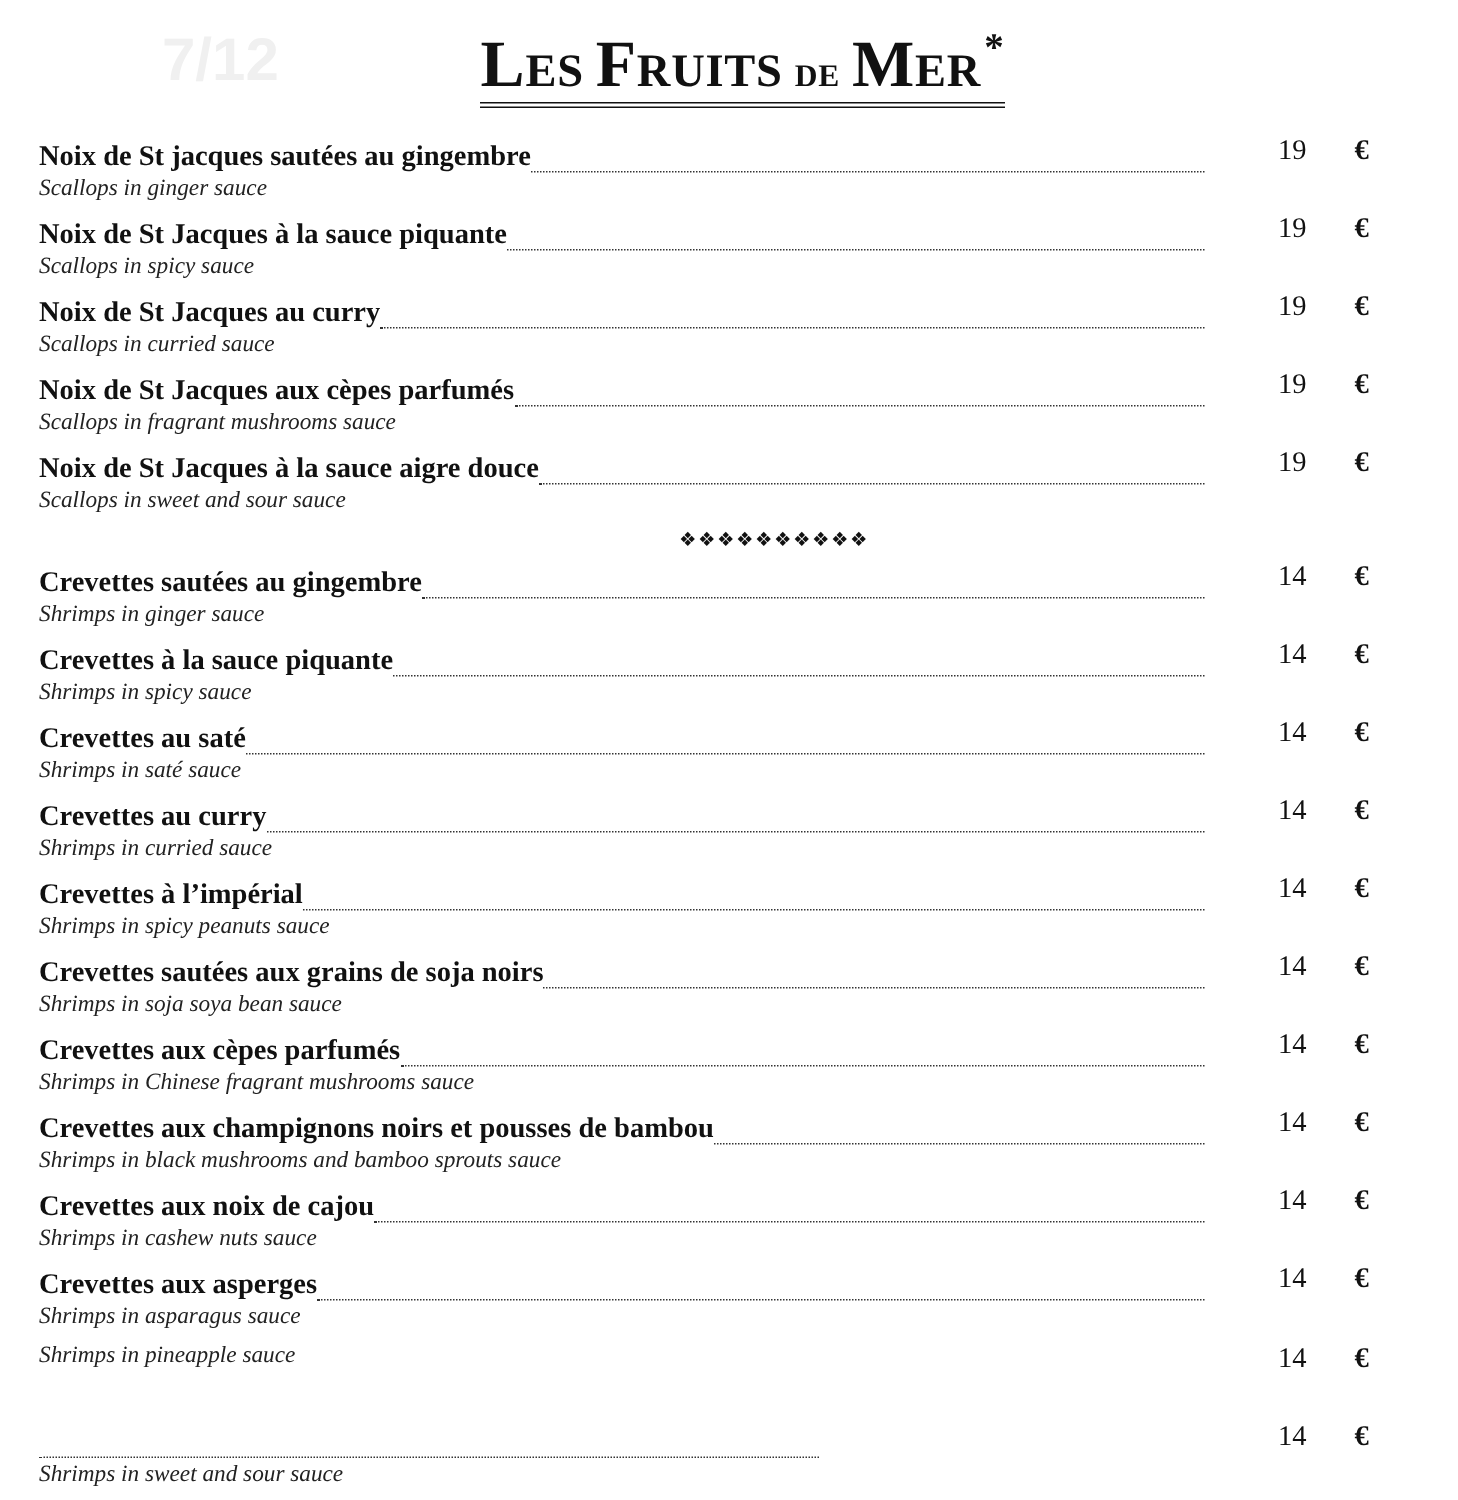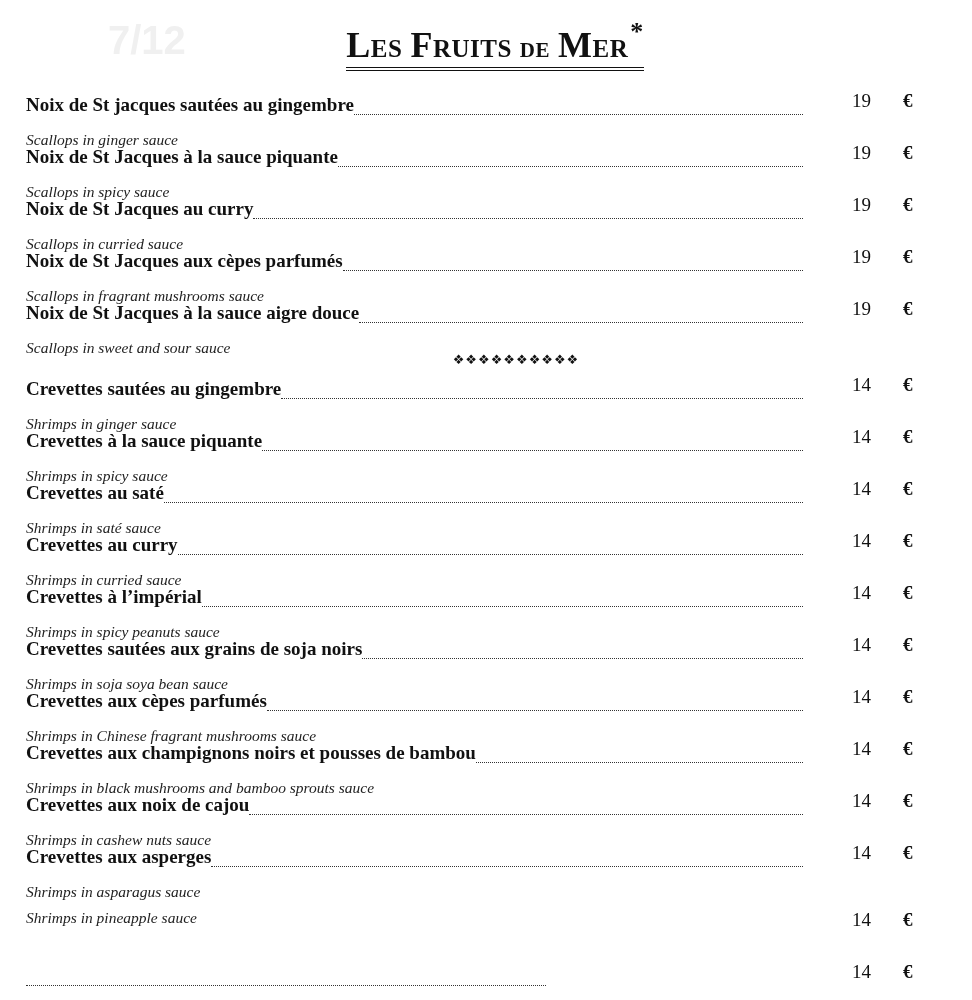--- a/index.html
+++ b/index.html
@@ -13,38 +13,38 @@
     font-size: 40px; font-weight: bold; color: #f0f0f0; letter-spacing: 0px;
   }
   .title-wrap {
     position: absolute; left: 0; top: 18px; width: 990px; text-align: center;
   }
   .title {
     display: inline-block; font-weight: bold; font-size: 30px; color: #111;
     font-variant: small-caps; letter-spacing: 0.5px;
     border-bottom: 4px double #111; line-height: 40px; padding-bottom: 0px;
   }
-  .title .big { font-size: 36px; }
+  .title .big { font-size: 44px; }
   .title sup { font-size: 26px; position: relative; top: -6px; margin-left: 2px; }
   .menu { position: absolute; left: 26px; top: 90px; width: 900px; }
   .item { position: relative; height: 52px; }
   .name-row { display: flex; align-items: flex-end; height: 26px; }
   .name { font-weight: bold; font-size: 19px; white-space: nowrap; }
   .leader {
     width: 0; flex: 0 0 auto; border-bottom: 1px dotted #333; height: 0;
     position: relative; top: -1px;
   }
   .price {
     position: absolute; left: 825px; top: 0; font-weight: normal; font-size: 19px;
     width: 20px; text-align: right;
   }
   .currency {
     position: absolute; left: 877px; top: 0; font-weight: bold; font-size: 19px;
   }
-  .desc { font-style: italic; font-size: 15.5px; color: #222; line-height: 18px; margin-top: 15px; }
+  .desc { font-style: italic; font-size: 15.5px; color: #222; line-height: 18px; margin-top: 1px; }
   .divider {
     height: 24px; text-align: center; font-size: 13px; letter-spacing: 1px;
     padding-left: 0; margin-left: 410px; width: 160px; line-height: 20px;
   }
 </style>
 </head>
 <body>
 
 <div class="page-number">7/12</div>
 

